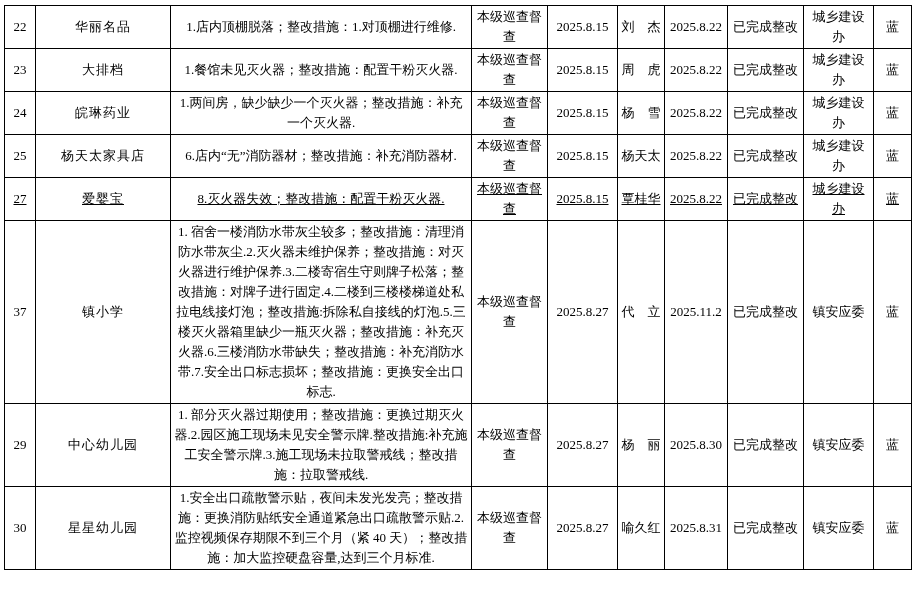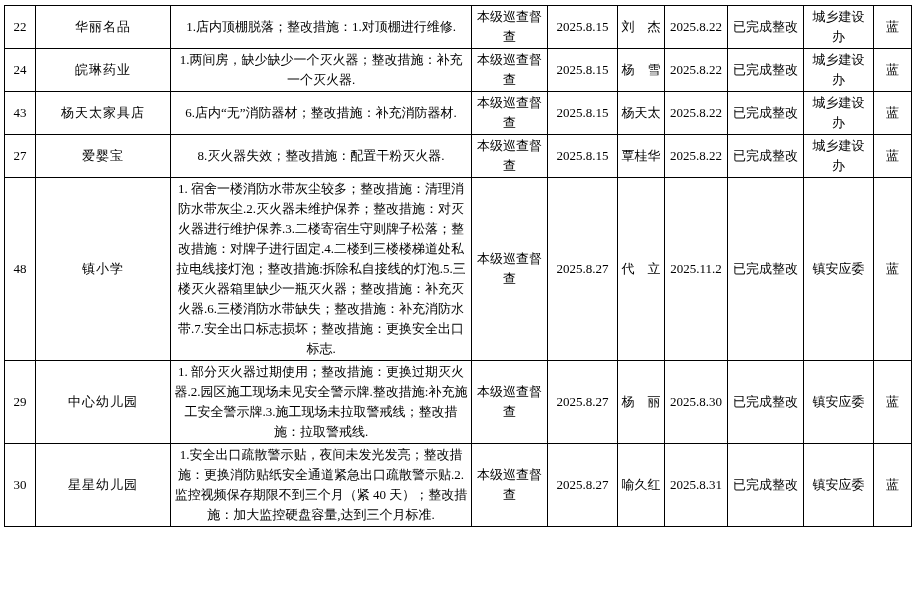--- a/index.html
+++ b/index.html
@@ -68,58 +68,70 @@
           <td class="col-name">华丽名品</td>
           <td class="col-issues">1.店内顶棚脱落；整改措施：1.对顶棚进行维修.</td>
           <td class="col-check">本级巡查督查</td>
           <td class="col-date">2025.8.15</td>
           <td class="col-insp">刘　杰</td>
           <td class="col-date">2025.8.22</td>
           <td class="col-status">已完成整改</td>
           <td class="col-dept">城乡建设办</td>
           <td class="col-color">蓝</td>
         </tr>
+        <tr style="height: 29px;">
+          <td class="col-no">23</td>
+          <td class="col-name">大排档</td>
+          <td class="col-issues">1.餐馆未见灭火器；整改措施：配置干粉灭火器.</td>
+          <td class="col-check">本级巡查督查</td>
+          <td class="col-date">2025.8.15</td>
+          <td class="col-insp">周　虎</td>
+          <td class="col-date">2025.8.22</td>
+          <td class="col-status">已完成整改</td>
+          <td class="col-dept">城乡建设办</td>
+          <td class="col-color">蓝</td>
+        </tr>
         <tr style="height: 41px;">
           <td class="col-no">24</td>
           <td class="col-name">皖琳药业</td>
           <td class="col-issues">1.两间房，缺少缺少一个灭火器；整改措施：补充一个灭火器.</td>
           <td class="col-check">本级巡查督查</td>
           <td class="col-date">2025.8.15</td>
           <td class="col-insp">杨　雪</td>
           <td class="col-date">2025.8.22</td>
           <td class="col-status">已完成整改</td>
           <td class="col-dept">城乡建设办</td>
           <td class="col-color">蓝</td>
         </tr>
         <tr style="height: 30px;">
-          <td class="col-no">43</td>
+          <td class="col-no">25</td>
           <td class="col-name">杨天太家具店</td>
           <td class="col-issues">6.店内“无”消防器材；整改措施：补充消防器材.</td>
           <td class="col-check">本级巡查督查</td>
           <td class="col-date">2025.8.15</td>
           <td class="col-insp">杨天太</td>
           <td class="col-date">2025.8.22</td>
           <td class="col-status">已完成整改</td>
           <td class="col-dept">城乡建设办</td>
           <td class="col-color">蓝</td>
         </tr>
-        <tr style="height: 28px;">
+        <tr style="height: 28px; text-decoration: underline;">
           <td class="col-no">27</td>
           <td class="col-name">爱婴宝</td>
           <td class="col-issues">8.灭火器失效；整改措施：配置干粉灭火器.</td>
           <td class="col-check">本级巡查督查</td>
           <td class="col-date">2025.8.15</td>
           <td class="col-insp">覃桂华</td>
           <td class="col-date">2025.8.22</td>
           <td class="col-status">已完成整改</td>
           <td class="col-dept">城乡建设办</td>
           <td class="col-color">蓝</td>
         </tr>
         <tr style="height: 165px;">
-          <td class="col-no">48</td>
+          <td class="col-no">37</td>
           <td class="col-name">镇小学</td>
           <td class="col-issues">1. 宿舍一楼消防水带灰尘较多；整改措施：清理消防水带灰尘.2.灭火器未维护保养；整改措施：对灭火器进行维护保养.3.二楼寄宿生守则牌子松落；整改措施：对牌子进行固定.4.二楼到三楼楼梯道处私拉电线接灯泡；整改措施:拆除私自接线的灯泡.5.三楼灭火器箱里缺少一瓶灭火器；整改措施：补充灭火器.6.三楼消防水带缺失；整改措施：补充消防水带.7.安全出口标志损坏；整改措施：更换安全出口标志.</td>
           <td class="col-check">本级巡查督查</td>
           <td class="col-date">2025.8.27</td>
           <td class="col-insp">代　立</td>
           <td class="col-date">2025.11.2</td>
           <td class="col-status">已完成整改</td>
           <td class="col-dept">镇安应委</td>
           <td class="col-color">蓝</td>
         </tr>

